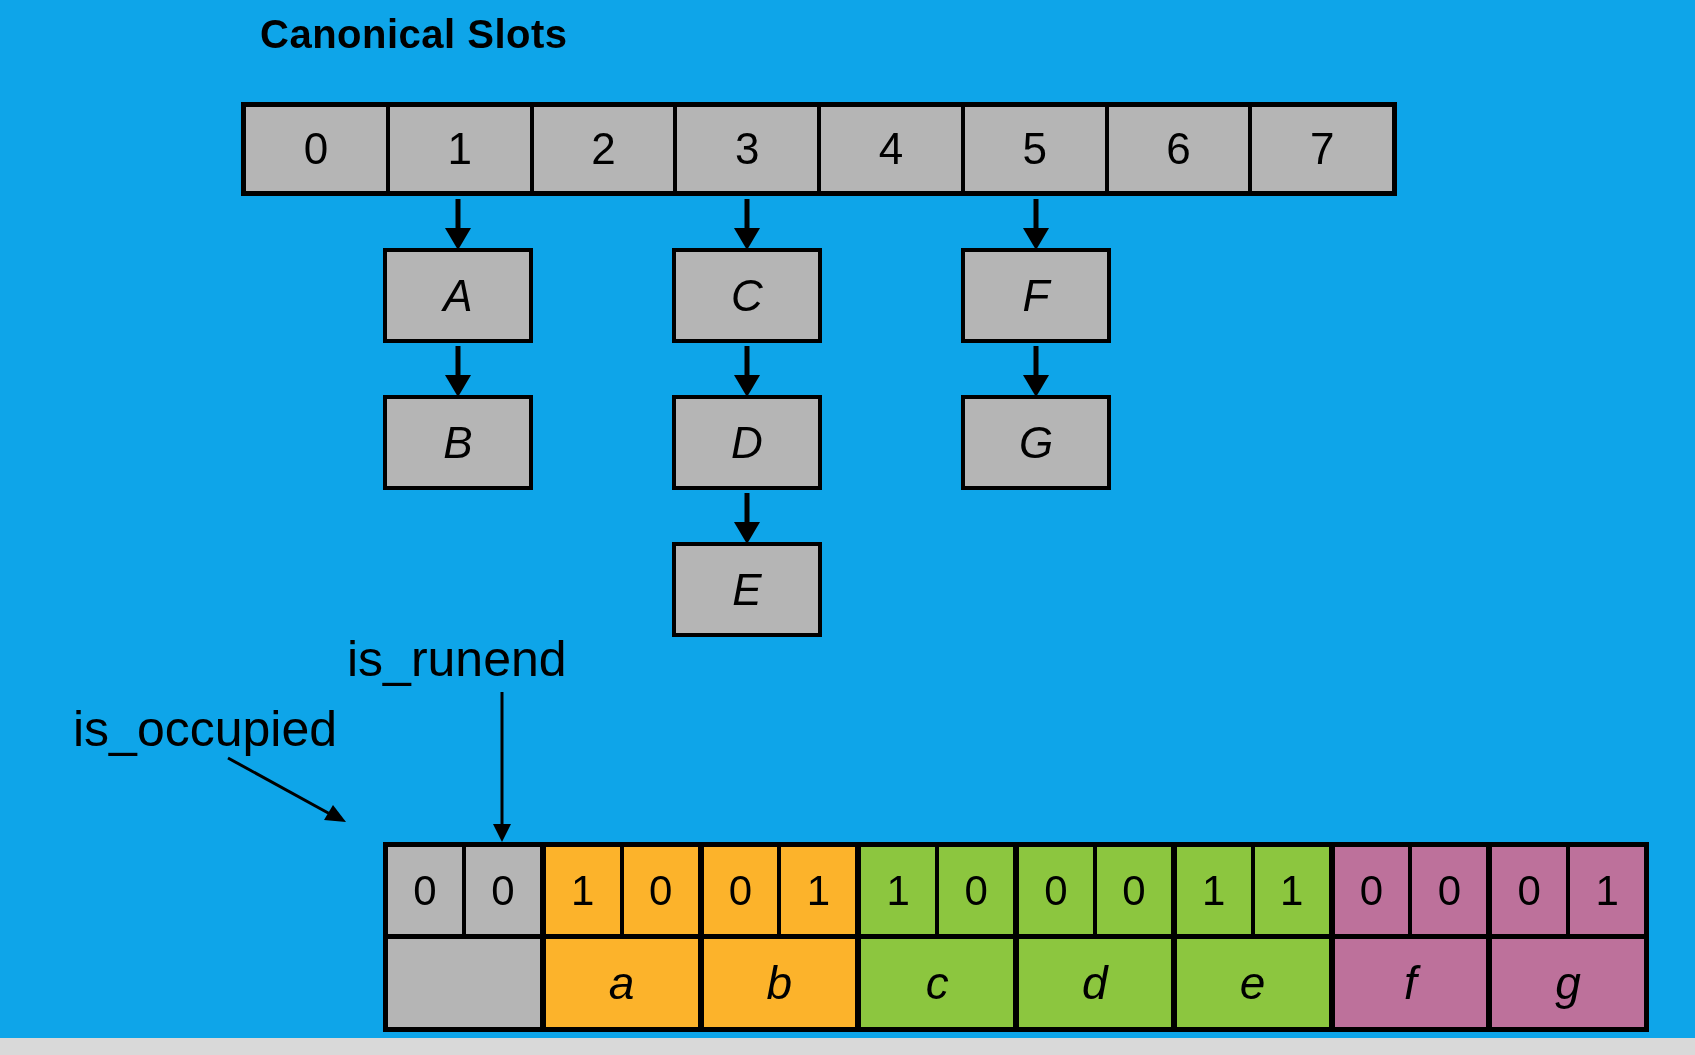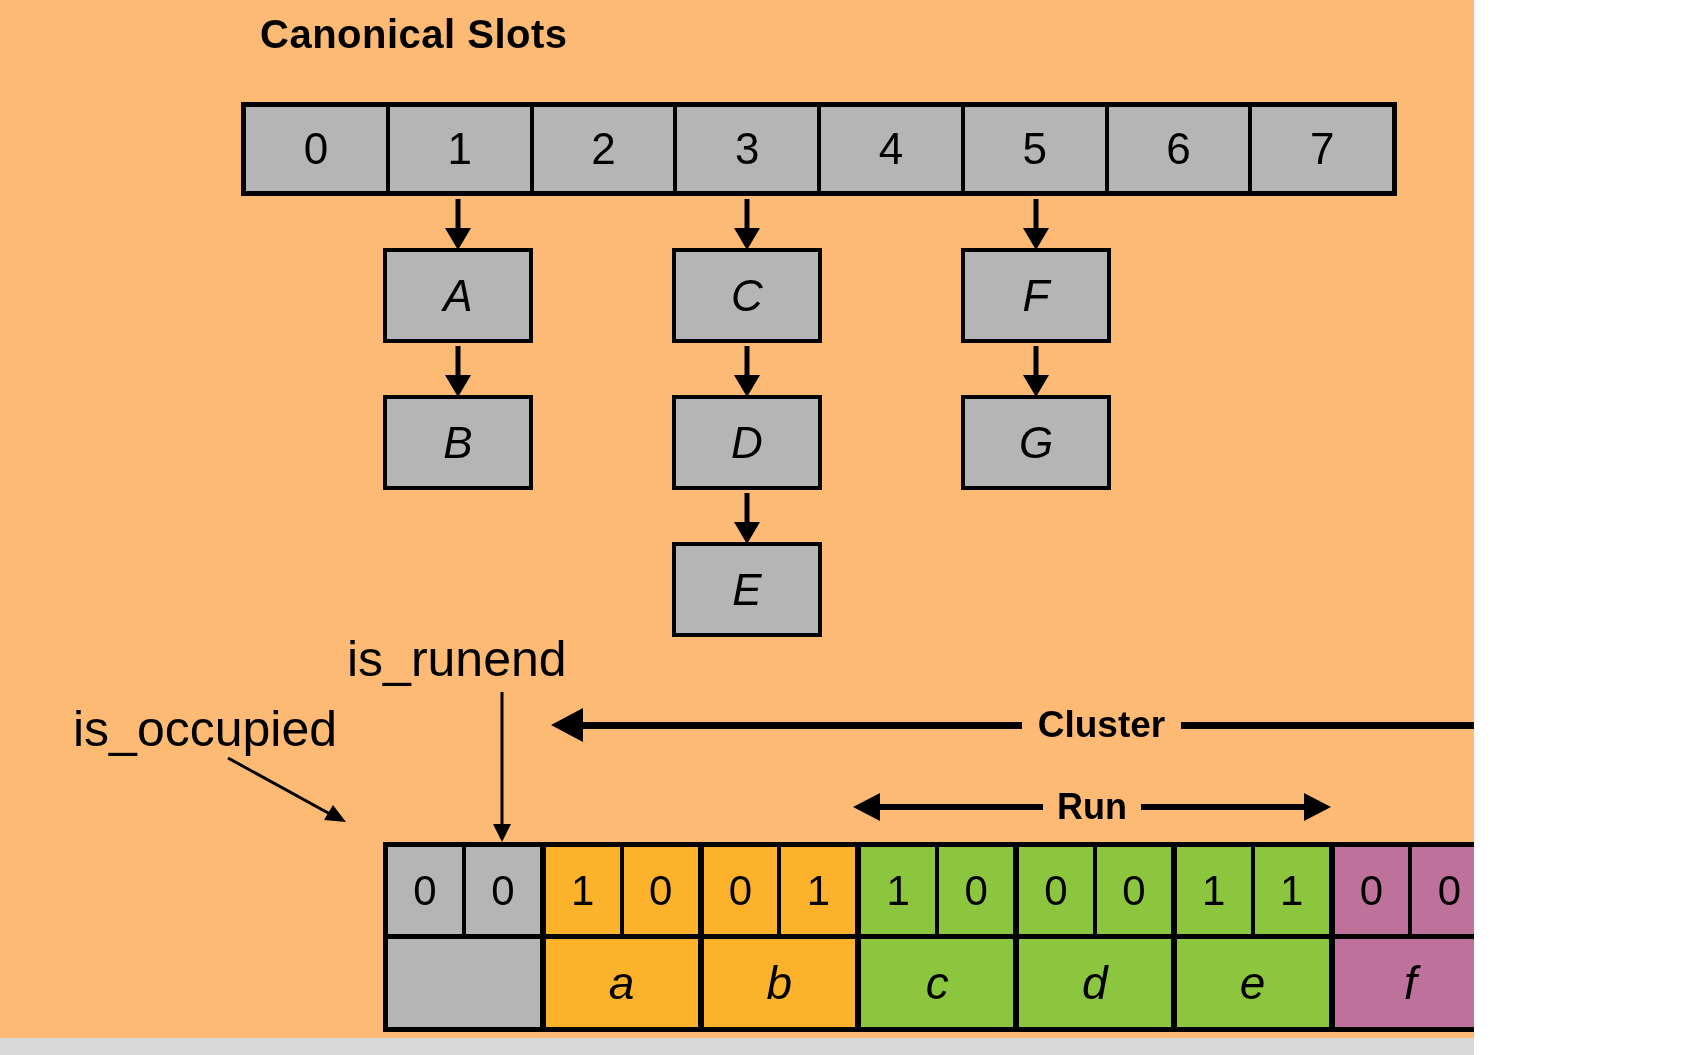--- a/index.html
+++ b/index.html
@@ -1,18 +1,18 @@
 <!DOCTYPE html>
 <html><head>
 <meta charset="utf-8">
 <style>
   * { margin:0; padding:0; box-sizing:border-box; }
   html,body { background:#ffffff; }
   .canvas {
-    position:relative; width:1474px; height:1055px; background:#fdba74;
+    position:relative; width:1695px; height:1055px; background:#0ea5e9;
     font-family:"Liberation Sans", sans-serif; color:#000; overflow:hidden;
   }
   .title {
     position:absolute; left:260px; top:12px;
     font-size:40px; font-weight:bold; letter-spacing:0.5px;
   }
   
   .slots-row {
     position:absolute; left:241px; top:102px; width:1156px; height:94px;
     display:flex; border:5px solid #000;
@@ -130,99 +130,85 @@
 
     <g>
       <line x1="228" y1="758" x2="330" y2="814" stroke="#000" stroke-width="3"></line>
       <polygon points="346,822 324,820 333,805" fill="#000"></polygon>
     </g>
   </svg>
 
   <div class="anno" style="left:347px; top:630px;">is_runend</div>
   <div class="anno" style="left:73px; top:700px;">is_occupied</div>
 
-  <div class="darrow cluster-arrow">
-    <div class="ah ah-left"></div>
-    <div class="line"></div>
-    <div class="label">Cluster</div>
-    <div class="line"></div>
-    <div class="ah ah-right"></div>
+
+
+  <div class="bit-array">
+
+    <div class="qslot" style="background-color: rgb(181, 181, 181);">
+      <div class="bit-pair">
+        <div class="bit">0</div>
+        <div class="bit">0</div>
+      </div>
+      <div class="qslot-label"></div>
+    </div>
+
+    <div class="qslot" style="background-color: rgb(252, 179, 43);">
+      <div class="bit-pair">
+        <div class="bit">1</div>
+        <div class="bit">0</div>
+      </div>
+      <div class="qslot-label">a</div>
+    </div>
+
+    <div class="qslot" style="background-color: rgb(252, 179, 43);">
+      <div class="bit-pair">
+        <div class="bit">0</div>
+        <div class="bit">1</div>
+      </div>
+      <div class="qslot-label">b</div>
+    </div>
+
+    <div class="qslot" style="background-color: rgb(140, 198, 63);">
+      <div class="bit-pair">
+        <div class="bit">1</div>
+        <div class="bit">0</div>
+      </div>
+      <div class="qslot-label">c</div>
+    </div>
+
+    <div class="qslot" style="background-color: rgb(140, 198, 63);">
+      <div class="bit-pair">
+        <div class="bit">0</div>
+        <div class="bit">0</div>
+      </div>
+      <div class="qslot-label">d</div>
+    </div>
+
+    <div class="qslot" style="background-color: rgb(140, 198, 63);">
+      <div class="bit-pair">
+        <div class="bit">1</div>
+        <div class="bit">1</div>
+      </div>
+      <div class="qslot-label">e</div>
+    </div>
+
+    <div class="qslot" style="background-color: rgb(189, 113, 155);">
+      <div class="bit-pair">
+        <div class="bit">0</div>
+        <div class="bit">0</div>
+      </div>
+      <div class="qslot-label">f</div>
+    </div>
+
+    <div class="qslot" style="background-color: rgb(189, 113, 155);">
+      <div class="bit-pair">
+        <div class="bit">0</div>
+        <div class="bit">1</div>
+      </div>
+      <div class="qslot-label">g</div>
+    </div>
+
   </div>
 
-  <div class="darrow run-arrow">
-    <div class="ah ah-left"></div>
-    <div class="line"></div>
-    <div class="label">Run</div>
-    <div class="line"></div>
-    <div class="ah ah-right"></div>
-  </div>
-
-  <div class="bit-array">
-
-    <div class="qslot" style="background-color: rgb(181, 181, 181);">
-      <div class="bit-pair">
-        <div class="bit">0</div>
-        <div class="bit">0</div>
-      </div>
-      <div class="qslot-label"></div>
-    </div>
-
-    <div class="qslot" style="background-color: rgb(252, 179, 43);">
-      <div class="bit-pair">
-        <div class="bit">1</div>
-        <div class="bit">0</div>
-      </div>
-      <div class="qslot-label">a</div>
-    </div>
-
-    <div class="qslot" style="background-color: rgb(252, 179, 43);">
-      <div class="bit-pair">
-        <div class="bit">0</div>
-        <div class="bit">1</div>
-      </div>
-      <div class="qslot-label">b</div>
-    </div>
-
-    <div class="qslot" style="background-color: rgb(140, 198, 63);">
-      <div class="bit-pair">
-        <div class="bit">1</div>
-        <div class="bit">0</div>
-      </div>
-      <div class="qslot-label">c</div>
-    </div>
-
-    <div class="qslot" style="background-color: rgb(140, 198, 63);">
-      <div class="bit-pair">
-        <div class="bit">0</div>
-        <div class="bit">0</div>
-      </div>
-      <div class="qslot-label">d</div>
-    </div>
-
-    <div class="qslot" style="background-color: rgb(140, 198, 63);">
-      <div class="bit-pair">
-        <div class="bit">1</div>
-        <div class="bit">1</div>
-      </div>
-      <div class="qslot-label">e</div>
-    </div>
-
-    <div class="qslot" style="background-color: rgb(189, 113, 155);">
-      <div class="bit-pair">
-        <div class="bit">0</div>
-        <div class="bit">0</div>
-      </div>
-      <div class="qslot-label">f</div>
-    </div>
-
-    <div class="qslot" style="background-color: rgb(189, 113, 155);">
-      <div class="bit-pair">
-        <div class="bit">0</div>
-        <div class="bit">1</div>
-      </div>
-      <div class="qslot-label">g</div>
-    </div>
-
-  </div>
-
   <div class="bottom-strip" style="background-color: rgb(217, 217, 217);"></div>
 
 </div>
 
 </body></html>

